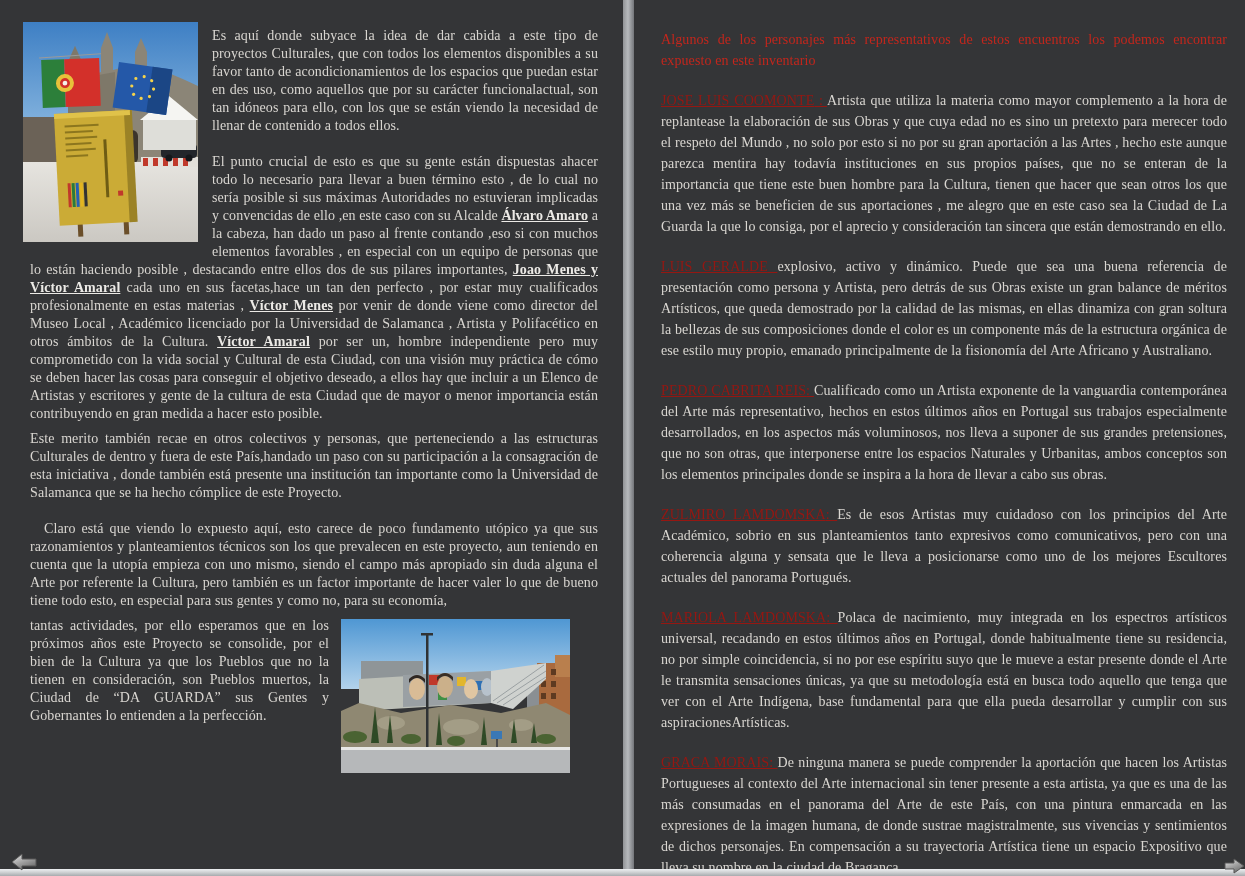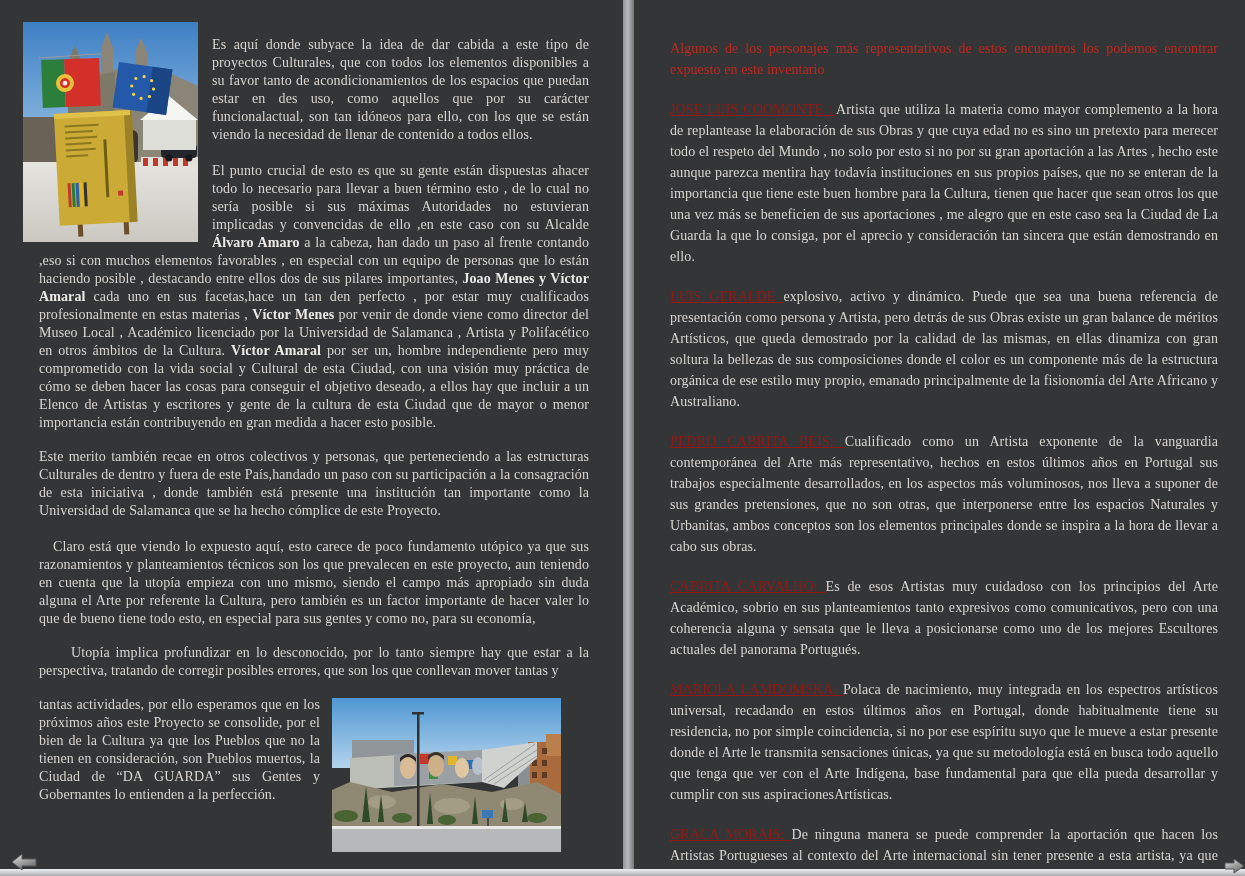--- a/index.html
+++ b/index.html
@@ -20,26 +20,26 @@
   .bottom-bar{
     position:absolute;left:0;bottom:0;width:1245px;height:7px;
     background:linear-gradient(180deg,#eef0f2 0%,#c9ccce 55%,#a7abae 100%);
   }
   .col{
     position:absolute;color:var(--text);font-size:14px;line-height:18px;
     text-align:justify;letter-spacing:.1px;
   }
   .leftcol{left:23px;top:20px;width:582px;}
   .rightcol{left:654px;top:22px;width:580px;line-height:21px;}
-  p{margin:16px;}
+  p{margin:7px;}
   .gap{margin-bottom:18px;}
   .entry{margin-bottom:19px;}
   .indent-sm{text-indent:14px;}
   .indent-lg{text-indent:32px;}
-  .b{font-weight:bold;color:var(--bold-text);}
+  .b{font-weight:bold;color:var(--bold-text);text-decoration:underline;}
   .red-heading{color:var(--heading-red);}
   .artist-name{color:var(--name-red);text-decoration:underline;}
   .photo{display:block;}
   .photo-cathedral{
     float:left;width:175px;height:220px;margin:2px 14px 8px 0px;
   }
   .photo-mural-wrap{
     float:right;width:229px;height:154px;margin:2px 28px 2px 12px;
   }
   .photo svg{display:block;width:100%;height:100%;}
@@ -148,21 +148,20 @@
           </g>
           <rect x="94" y="170" width="5" height="5" fill="#c0392b"></rect>
         </g>
       </svg>
     </span>
 
     <p class="para gap"><span>Es aquí donde subyace la idea de dar cabida  a este tipo de proyectos Culturales, que con todos los elementos disponibles  a su favor tanto de acondicionamientos de los espacios que puedan estar en des uso, como aquellos que por su carácter funcionalactual, son  tan idóneos para ello, con los que se  están viendo la necesidad de llenar de  contenido a todos ellos.</span></p>
     <p class="para"><span>El punto crucial de esto es que su gente están dispuestas ahacer todo lo necesario para llevar a buen término esto , de lo cual no sería posible si sus máximas Autoridades no estuvieran implicadas y convencidas de ello ,en este caso con su Alcalde </span><span class="b">Álvaro Amaro</span><span> a la cabeza, han dado un paso al frente contando ,eso si con muchos elementos favorables , en especial  con un equipo de personas que lo están haciendo posible , destacando entre ellos dos de sus pilares importantes,  </span><span class="b">Joao Menes  y Víctor Amaral</span><span> cada uno en sus facetas,hace un tan den perfecto , por estar muy cualificados profesionalmente en estas materias , </span><span class="b">Víctor Menes</span><span>  por venir de donde viene como director del Museo Local , Académico licenciado por la Universidad de Salamanca , Artista y Polifacético en otros ámbitos de la Cultura. </span><span class="b">Víctor Amaral</span><span> por  ser un, hombre independiente pero muy comprometido con la vida social y Cultural de esta Ciudad, con una visión muy práctica de cómo se deben hacer las cosas para conseguir el objetivo deseado, a ellos hay que incluir a un Elenco de Artistas y escritores y gente de la cultura de esta Ciudad que de mayor o menor importancia  están contribuyendo en gran medida a hacer esto posible.</span></p>
     <p class="para gap"><span>Este merito también recae en otros colectivos y personas, que perteneciendo  a las estructuras Culturales de dentro y fuera de este País,handado un paso con su participación a la consagración de esta iniciativa , donde también  está presente una institución tan importante como la Universidad de Salamanca que  se ha hecho cómplice de este Proyecto.</span></p>
     <p class="para indent-sm"><span>Claro  está que viendo lo expuesto aquí, esto carece de poco fundamento utópico ya que sus razonamientos y planteamientos técnicos son los  que prevalecen en este proyecto, aun teniendo en cuenta que  la  utopía empieza con uno mismo, siendo el campo más apropiado sin duda alguna el Arte por referente  la Cultura, pero también es un factor importante de hacer valer lo que de bueno tiene todo esto, en especial para sus gentes y como no, para su economía,</span></p>
-    <p class="para indent-lg"><span>Utopía implica profundizar en lo desconocido, por lo tanto siempre hay que estar a la perspectiva, tratando de corregir posibles errores, que son los que conllevan mover tantas y</span></p>
     <p class="para">
       <span class="photo photo-mural-wrap">
         <svg viewBox="0 0 229 154" preserveAspectRatio="none">
           <defs>
             <linearGradient id="sky2" x1="0" y1="0" x2="0" y2="1">
               <stop offset="0" stop-color="#4f97d3"></stop>
                 <stop offset="1" stop-color="#b3d3ec"></stop>
             </linearGradient>
           </defs>
           <rect x="0" y="0" width="229" height="70" fill="url(#sky2)"></rect>
@@ -240,21 +239,21 @@
     <p class="para entry">
       <span class="artist-name">JOSE LUIS COOMONTE</span><span class="artist-name"> :  </span><span>Artista que utiliza la materia como mayor complemento a la hora de replantease la elaboración de sus Obras y  que  cuya edad no es sino un pretexto para merecer todo el respeto del Mundo , no solo por esto si no por su gran aportación a las Artes , hecho este aunque parezca mentira hay todavía instituciones en sus propios países, que no se enteran de la importancia que tiene este buen hombre para la Cultura, tienen que hacer que sean otros los que una vez más se beneficien de sus aportaciones , me alegro que en este caso sea la  Ciudad de La Guarda la que lo consiga, por el aprecio y consideración tan sincera que están demostrando en ello.</span>
     </p>
     <p class="para entry">
       <span class="artist-name">LUIS GERALDE</span><span class="artist-name">   </span><span>explosivo, activo y dinámico. Puede que sea una buena  referencia de presentación  como persona y Artista, pero detrás de sus Obras existe un gran balance de méritos Artísticos, que queda demostrado por la calidad de las mismas, en ellas dinamiza con gran soltura la bellezas de sus composiciones donde el color es un componente más de la estructura orgánica de ese estilo muy propio, emanado principalmente de la fisionomía del Arte Africano y Australiano.</span>
     </p>
     <p class="para entry">
       <span class="artist-name">PEDRO CABRITA REIS</span><span class="artist-name">: </span><span>Cualificado como un Artista exponente de la vanguardia contemporánea  del Arte más representativo, hechos en estos últimos años en Portugal sus trabajos especialmente desarrollados, en los aspectos más voluminosos, nos lleva a suponer de sus grandes pretensiones, que no son otras, que interponerse entre los espacios Naturales y  Urbanitas, ambos conceptos son los elementos principales donde se inspira a la hora de llevar a cabo sus obras.</span>
     </p>
     <p class="para entry">
-      <span class="artist-name">CABRITA CARVALHO</span><span class="artist-name">: </span><span>Es de esos Artistas muy cuidadoso con los principios del Arte Académico, sobrio en sus planteamientos tanto expresivos como comunicativos, pero con una coherencia alguna y sensata que le lleva a posicionarse como uno de los mejores Escultores actuales del panorama Portugués.</span>
+      <span class="artist-name">ZULMIRO LAMDOMSKA</span><span class="artist-name">: </span><span>Es de esos Artistas muy cuidadoso con los principios del Arte Académico, sobrio en sus planteamientos tanto expresivos como comunicativos, pero con una coherencia alguna y sensata que le lleva a posicionarse como uno de los mejores Escultores actuales del panorama Portugués.</span>
     </p>
     <p class="para entry">
       <span class="artist-name">MARIOLA LAMDOMSKA</span><span class="artist-name">: </span><span>Polaca de nacimiento, muy integrada en los espectros artísticos universal, recadando en estos últimos años en Portugal, donde habitualmente tiene su residencia,  no por simple coincidencia, si no por ese espíritu suyo que le mueve  a estar presente donde el Arte le transmita sensaciones únicas, ya que su metodología  está en busca todo aquello que tenga que ver con el Arte Indígena, base fundamental para que ella pueda desarrollar y cumplir con sus aspiracionesArtísticas.</span>
     </p>
     <p class="para entry">
       <span class="artist-name">GRACA MORAIS</span><span class="artist-name">: </span><span>De ninguna manera se puede comprender la aportación que hacen los Artistas Portugueses  al contexto del Arte internacional sin tener presente a esta artista,  ya que es una de las más consumadas en el panorama del Arte de este País, con una pintura enmarcada en  las expresiones de la imagen humana, de donde sustrae magistralmente, sus vivencias y sentimientos de dichos personajes. En compensación  a su trayectoria  Artística tiene un espacio Expositivo que lleva su nombre en la ciudad de Braganca.</span>
     </p>
   </div>
 
   <div class="bottom-bar"></div>

